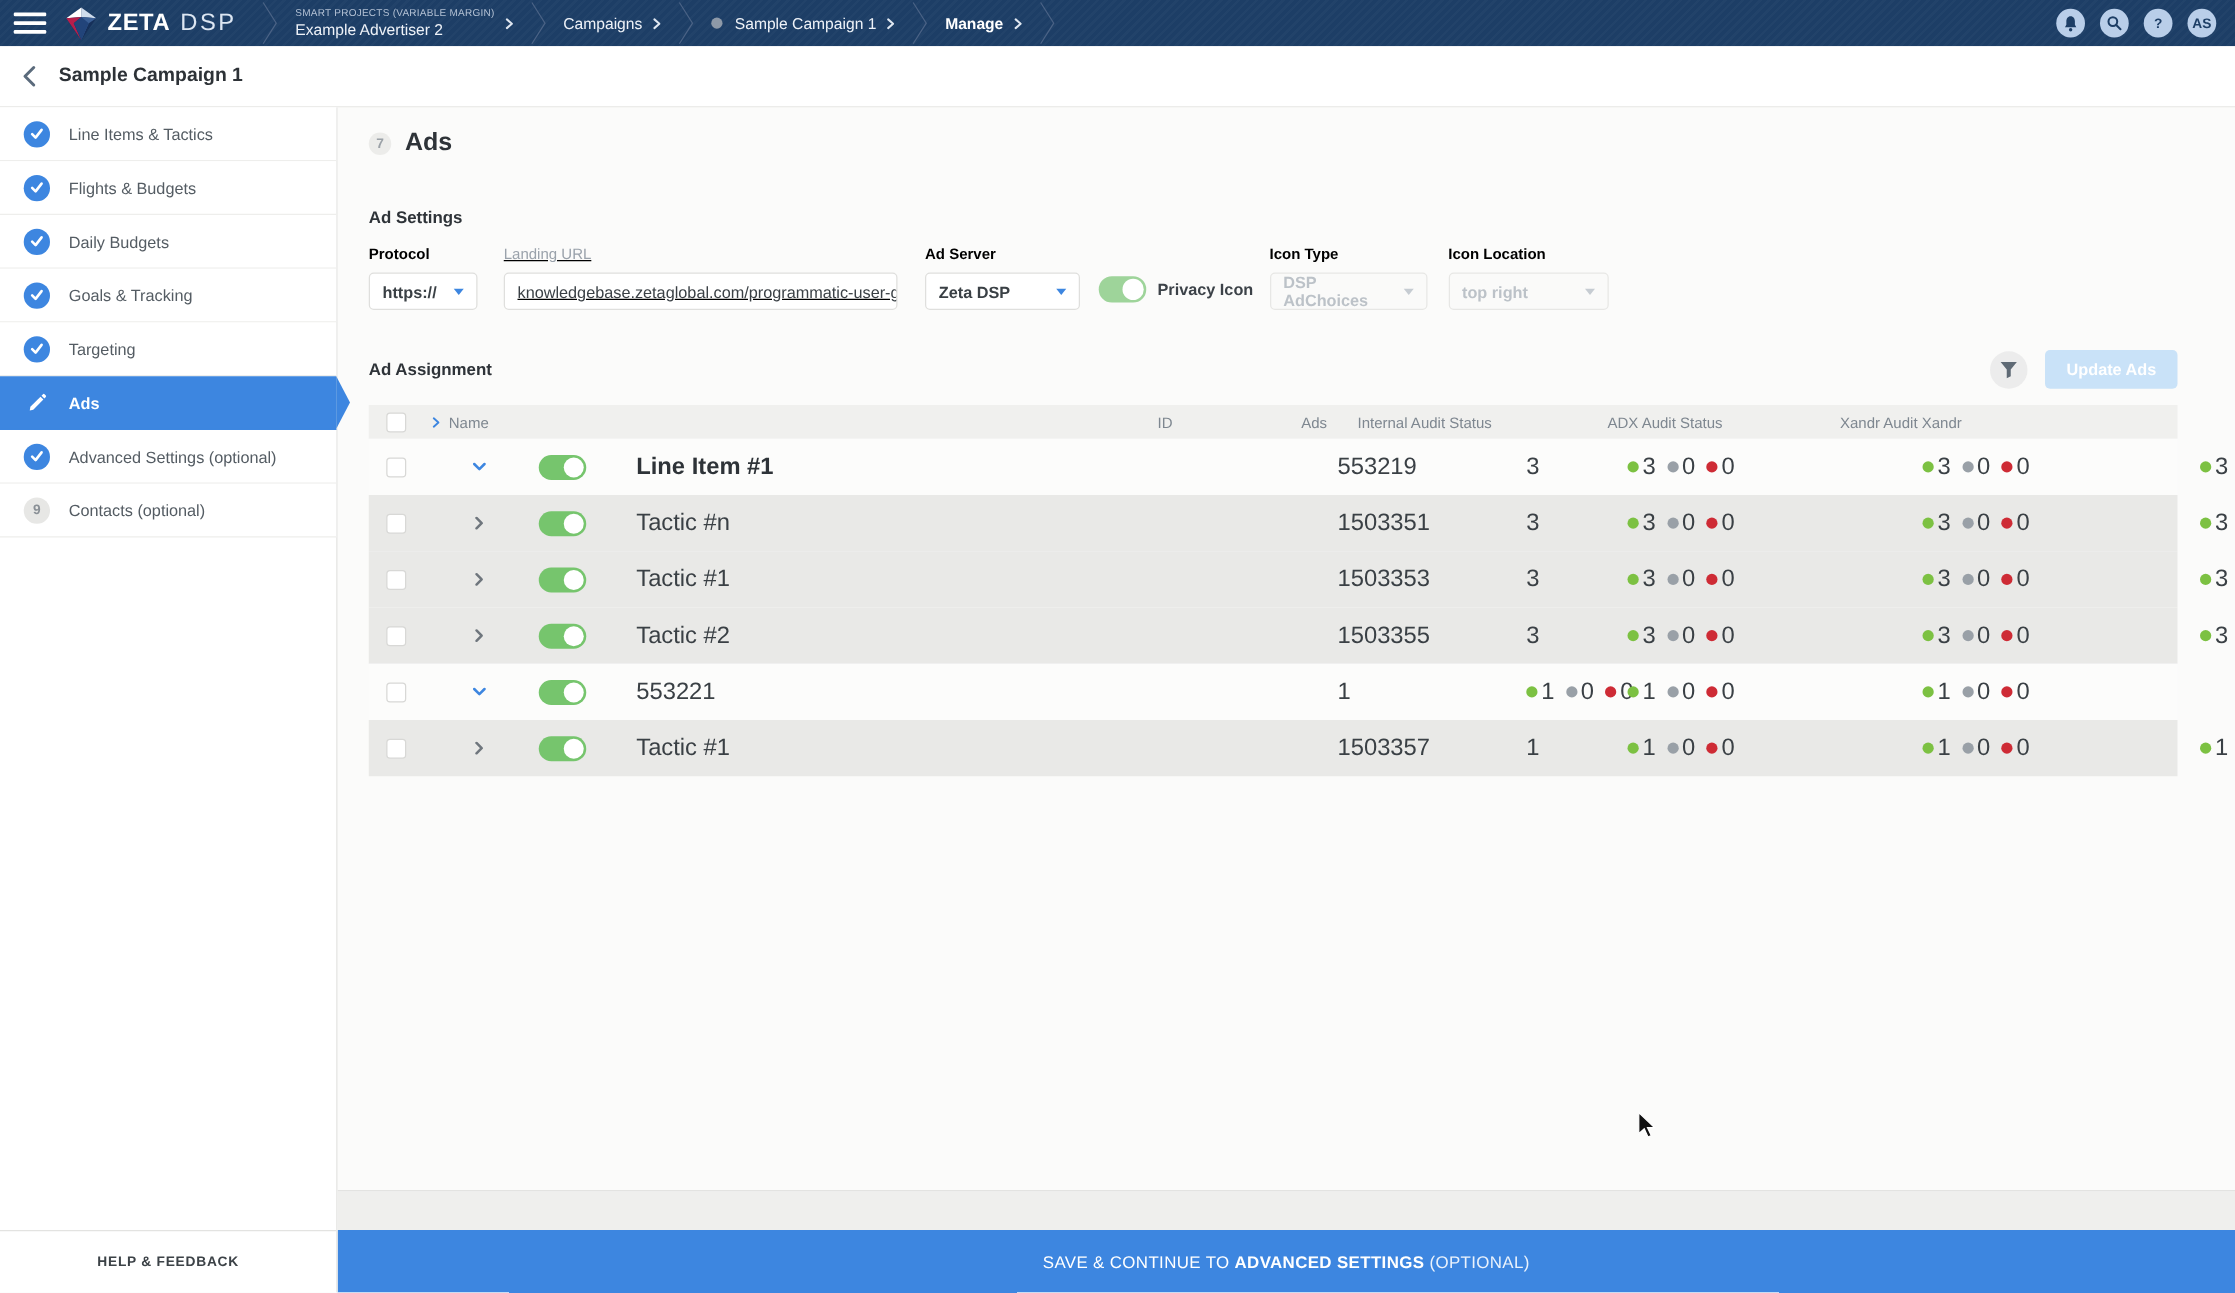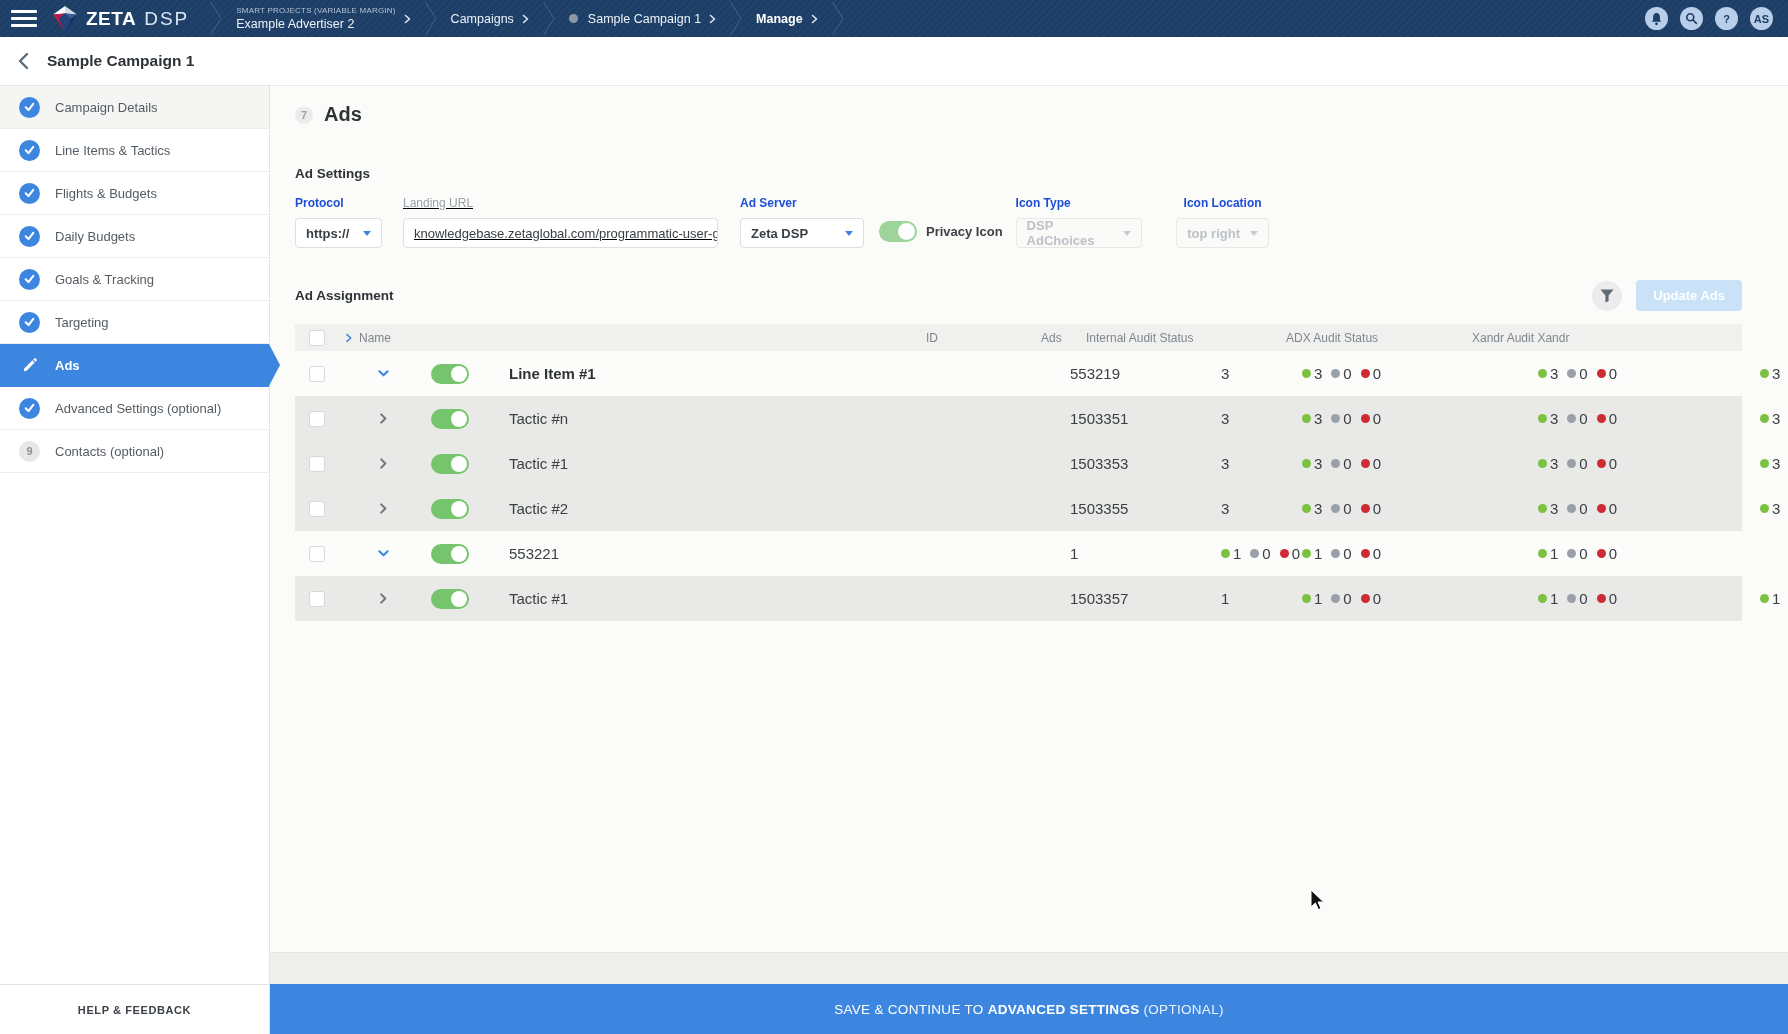--- a/index.html
+++ b/index.html
@@ -67,52 +67,52 @@
   .step-circle{width:18px;height:18px;border-radius:50%;background:#ececea;color:#9ba1a7;font-size:11px;font-weight:700;
     display:flex;align-items:center;justify-content:center;}
   .ads-title{font-size:20px;font-weight:700;color:#2e3338;}
 
   .sub-h{font-size:13.5px;font-weight:700;color:#2e3338;}
   .ad-settings-h{margin-top:40px;}
 
   
   .form-row{display:flex;margin-top:15px;align-items:flex-start;}
   .field{display:flex;flex-direction:column;}
-  .field>label{font-size:12px;font-weight:700;color:#1d4ed8;margin-bottom:8px;}
+  .field>label{font-size:12px;font-weight:700;color:#000000;margin-bottom:8px;}
   .field.light>label{font-weight:400;color:#9aa2ab;}
   .control{height:30px;border:1px solid #dfdfdd;border-radius:4px;background:#fff;display:flex;align-items:center;
     padding:0 10px;font-size:13px;color:#3a4045;cursor:pointer;}
   .control.sel{justify-content:space-between;font-weight:600;}
   .control.inp{font-weight:400;white-space:nowrap;overflow:hidden;}
   .control.disabled{background:#fafaf9;border-color:#e7e7e5;color:#bcc2c8;cursor:default;}
   .caret{width:0;height:0;border-left:4px solid transparent;border-right:4px solid transparent;border-top:5px solid var(--accent);margin-left:10px;}
   .control.disabled .caret{border-top-color:#c6ccd2;}
   .w-protocol{width:87px;margin-right:21px;}
   .w-landing{width:315px;margin-right:22px;text-decoration:underline;}
   .w-adserver{width:124px;margin-right:15px;}
   .w-icontype{width:126px;margin-right:17px;}
-  .w-iconloc{width:128px;align-items:center;}
+  .w-iconloc{width:128px;}
   .toggle-wrap{display:flex;align-items:center;gap:9px;margin-top:20px;height:30px;margin-right:13px;}
   .toggle{width:38px;height:21px;border-radius:11px;position:relative;cursor:pointer;flex:0 0 38px;}
   .toggle.pale{background:var(--green-pale);}
   .toggle.vivid{background:var(--green-toggle);}
   .toggle::after{content:'';position:absolute;right:2px;top:2px;width:17px;height:17px;border-radius:50%;background:#fff;}
   .toggle-label{font-size:13px;font-weight:700;color:#3c4248;}
 
   
   .assign-row{margin-top:32px;display:flex;align-items:center;justify-content:space-between;}
   .assign-right{display:flex;align-items:center;gap:14px;}
   .filter-circle{width:30px;height:30px;border-radius:50%;background:#ececec;display:flex;align-items:center;justify-content:center;cursor:pointer;}
   .update-btn{background:#c9e2f8;color:#fff;border:none;border-radius:4px;font-size:13px;font-weight:700;
     font-family:inherit;padding:0 17px;height:31px;cursor:default;}
 
   .table{margin-top:13px;}
   .t-head,.t-row{display:grid;grid-template-columns:40px 24px 42px 525px 115px 45px 200px 186px 1fr;align-items:center;}
   .t-head{height:27px;background:#f0f0ee;color:#7e8790;font-size:12px;}
-  .t-row{height:45px;font-size:15px;color:#3a4045;gap:36px;}
+  .t-row{height:45px;font-size:19px;color:#3a4045;gap:36px;}
   .row-line{background:#fcfcfb;}
   .row-tactic{background:#e9e9e7;}
   .cell-check{display:flex;justify-content:flex-start;padding-left:14px;}
   .checkbox{width:16px;height:16px;border:1px solid #d8d8d6;border-radius:3px;background:#fff;display:block;cursor:pointer;}
   .name-head{grid-column:2/5;display:flex;align-items:center;gap:6px;padding-left:9px;}
   .cell-expand{display:flex;justify-content:center;}
   .cell-toggle{display:flex;}
   .cell-toggle .toggle{width:36px;height:20px;}
   .cell-toggle .toggle::after{width:16px;height:16px;}
   .name-line{font-weight:700;color:#2e3338;}
@@ -238,28 +238,20 @@
     <svg width="11" height="18" viewBox="0 0 11 18">
         <polyline points="9,2 2,9 9,16" fill="none" stroke="#5b6b7c" stroke-width="2.4" stroke-linecap="round" stroke-linejoin="round"></polyline>
       </svg>
   </span>
   <span class="page-title">Sample Campaign 1</span>
 </div>
 
 <div class="content">
   <div class="sidebar">
     <div class="side-items">
-        <div class="side-item first">
-          <span class="s-icon done">
-            <svg width="11" height="10" viewBox="0 0 16 14">
-              <polyline points="2.5,7.5 6.5,11.5 13.5,2.5" fill="none" stroke="#fff" stroke-width="3" stroke-linecap="round" stroke-linejoin="round"></polyline>
-            </svg>
-          </span>
-          <span class="s-label">Campaign Details</span>
-        </div>
         <div class="side-item">
           <span class="s-icon done">
             <svg width="11" height="10" viewBox="0 0 16 14">
               <polyline points="2.5,7.5 6.5,11.5 13.5,2.5" fill="none" stroke="#fff" stroke-width="3" stroke-linecap="round" stroke-linejoin="round"></polyline>
             </svg>
           </span>
           <span class="s-label">Line Items &amp; Tactics</span>
         </div>
         <div class="side-item">
           <span class="s-icon done">

